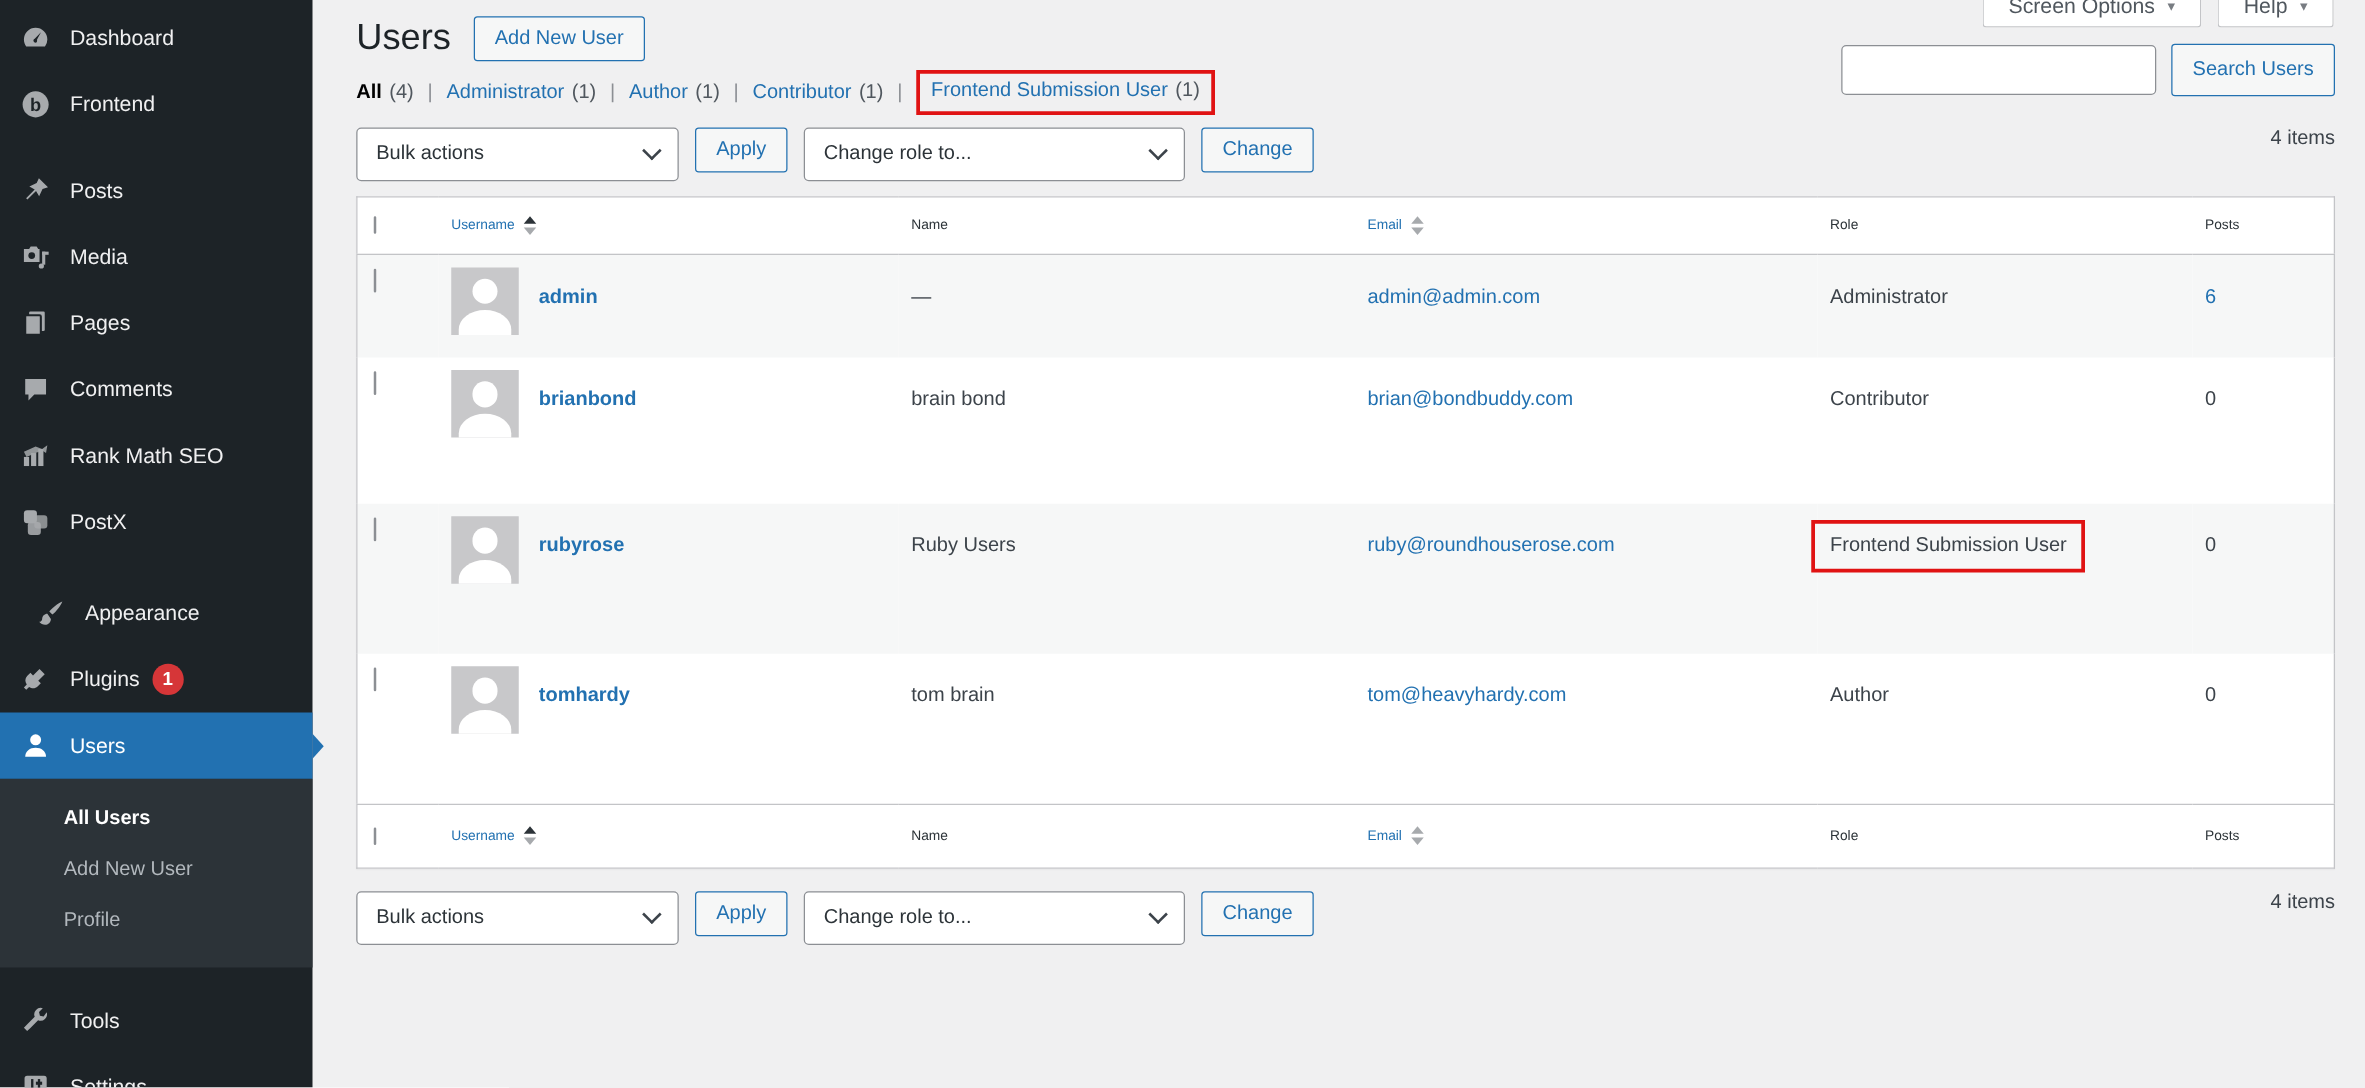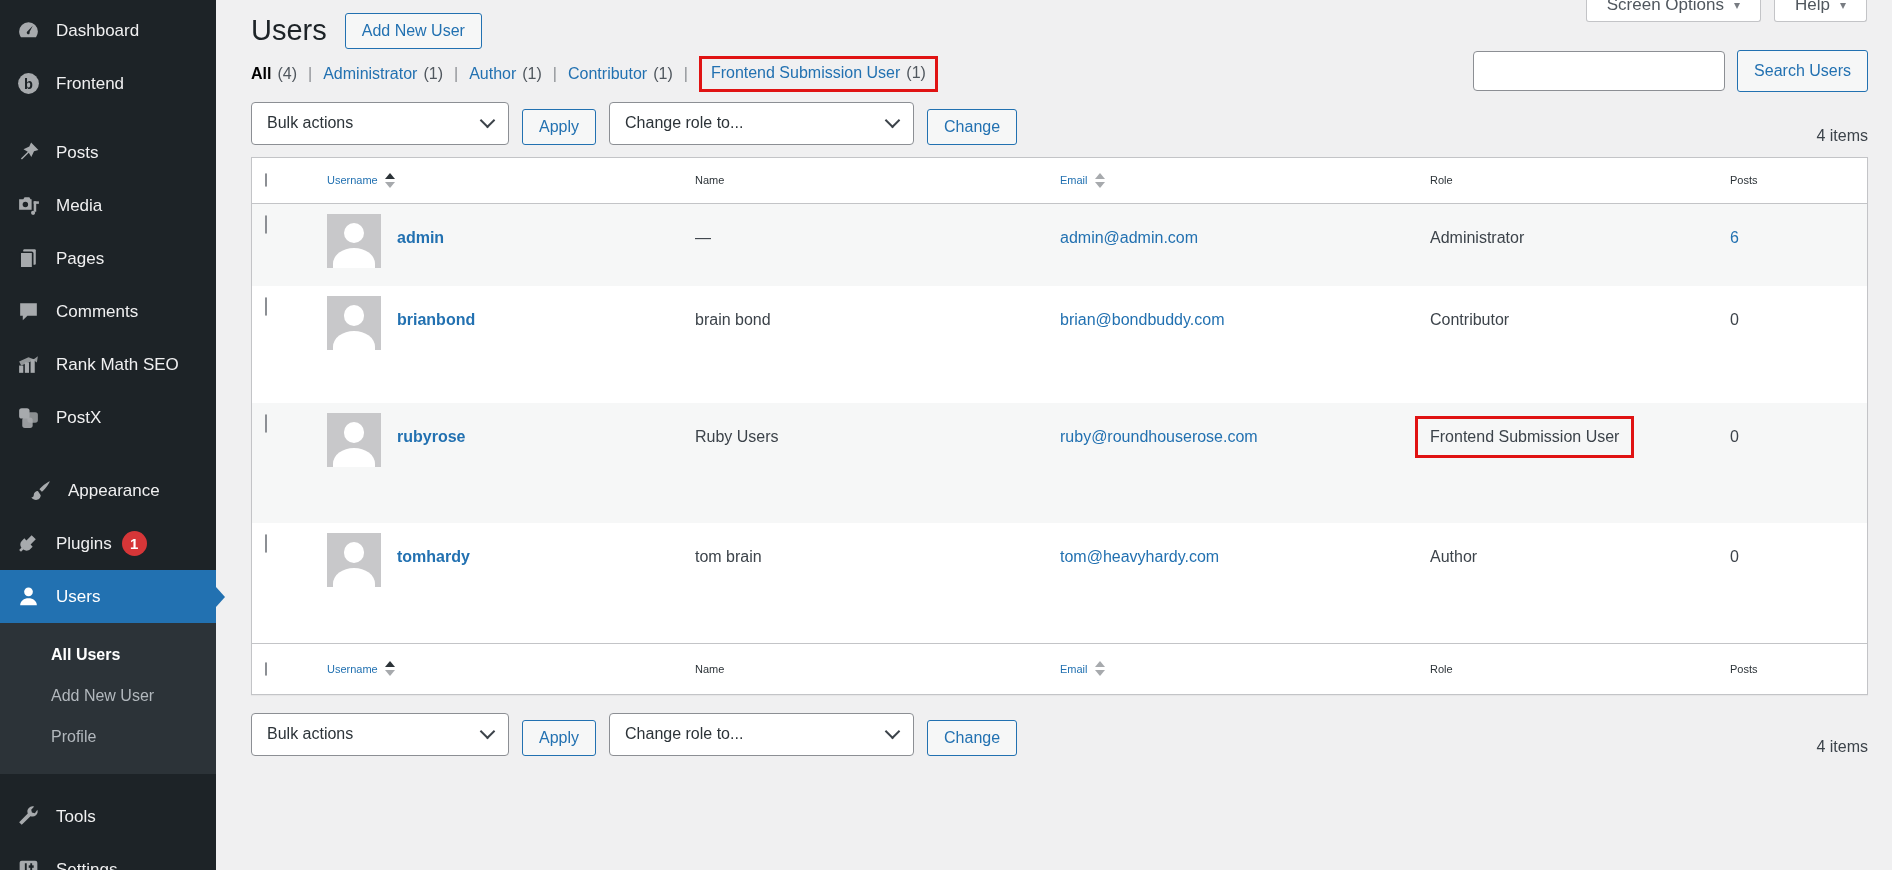--- a/index.html
+++ b/index.html
@@ -4,21 +4,21 @@
 <style>
   html,body{margin:0;padding:0;}
   body{
     width:1892px;height:870px;overflow:hidden;
     font-family:"Liberation Sans",sans-serif;
     background:#f0f0f1;color:#3c434a;
   }
   .page{display:flex;width:1892px;height:870px;}
 
   
-  .sidebar{width:216px;flex-shrink:0;background:#1d2327;color:#f0f0f1;position:relative;z-index:2;}
+  .sidebar{width:250px;flex-shrink:0;background:#1d2327;color:#f0f0f1;position:relative;z-index:2;}
   .menu{padding-top:4px;}
   .mi{display:flex;align-items:center;height:53px;padding-left:15px;font-size:17px;cursor:pointer;position:relative;}
   .mi .ic{width:26px;height:26px;margin-right:15px;color:#a7aaad;display:flex;align-items:center;justify-content:center;flex-shrink:0;}
   .mi .ic svg{width:25px;height:25px;fill:currentColor;}
   .gap-sm{margin-top:16px;}
   .gap-lg{margin-top:20px;margin-left:12px;}
   .badge{margin-left:10px;background:#d63638;color:#fff;border-radius:50%;width:25px;height:25px;font-size:15px;display:flex;align-items:center;justify-content:center;font-weight:bold;}
   .mi.active{background:#2271b1;color:#fff;}
   .mi.active .ic{color:#fff;}
   .mi.active::after{
@@ -35,33 +35,33 @@
   .meta-btn{background:#fff;border:1px solid #c3c4c7;border-top:none;border-radius:0 0 3px 3px;
     padding:12px 20px 6px;font-size:17px;color:#50575e;display:flex;align-items:center;gap:10px;cursor:pointer;}
   .meta-btn .chev-glyph{font-size:12px;color:#787c82;}
 
   .content{padding:10px 24px 0 35px;position:relative;}
   .title-row{display:flex;align-items:center;gap:18px;margin:2px 0 10px;}
   .page-title{font-size:29px;font-weight:400;color:#1d2327;margin:0;line-height:1.3;}
   .btn{background:#f6f7f7;border:1px solid #2271b1;border-radius:3px;color:#2271b1;
     font-size:16px;padding:8px 16px;cursor:pointer;font-family:inherit;white-space:nowrap;}
 
-  .search-box{position:absolute;top:50px;right:24px;display:flex;gap:12px;align-items:center;}
+  .search-box{position:absolute;top:35px;right:24px;display:flex;gap:12px;align-items:center;}
   .search-input{width:252px;height:40px;border:1px solid #8c8f94;border-radius:4px;background:#fff;
     font-size:16px;padding:0 10px;box-sizing:border-box;font-family:inherit;}
   .search-btn{height:42px;}
 
   .filters{display:flex;align-items:center;gap:11px;font-size:16px;margin:14px 0 18px;list-style:none;padding:0;}
   .filter-link{color:#2271b1;cursor:pointer;text-decoration:none;display:inline-flex;gap:6px;}
   .filter-current{color:#000;font-weight:bold;}
   .count{color:#50575e;font-weight:400;}
   .fsep{color:#8c8f94;}
   .red-box{display:inline-flex;border:3px solid #e01313;padding:5px 9px 7px;margin:-8px 0;}
 
-  .tablenav{display:flex;align-items:flex-end;gap:13px;margin-bottom:12px;}
+  .tablenav{display:flex;align-items:flex-start;gap:13px;margin-bottom:12px;}
   .tablenav.bottom{margin-top:18px;}
   .select{height:43px;min-width:258px;background:#fff;border:1px solid #8c8f94;border-radius:4px;
     display:flex;align-items:center;justify-content:space-between;padding:0 15px;font-size:16px;
     color:#2c3338;cursor:pointer;box-sizing:border-box;}
   .select.role{min-width:305px;}
   .chev{width:9px;height:9px;border-right:2px solid #3c434a;border-bottom:2px solid #3c434a;
     transform:rotate(45deg);margin-top:-5px;flex-shrink:0;margin-left:14px;}
   .items-count{margin-left:auto;font-size:16px;color:#3c434a;}
 
   

